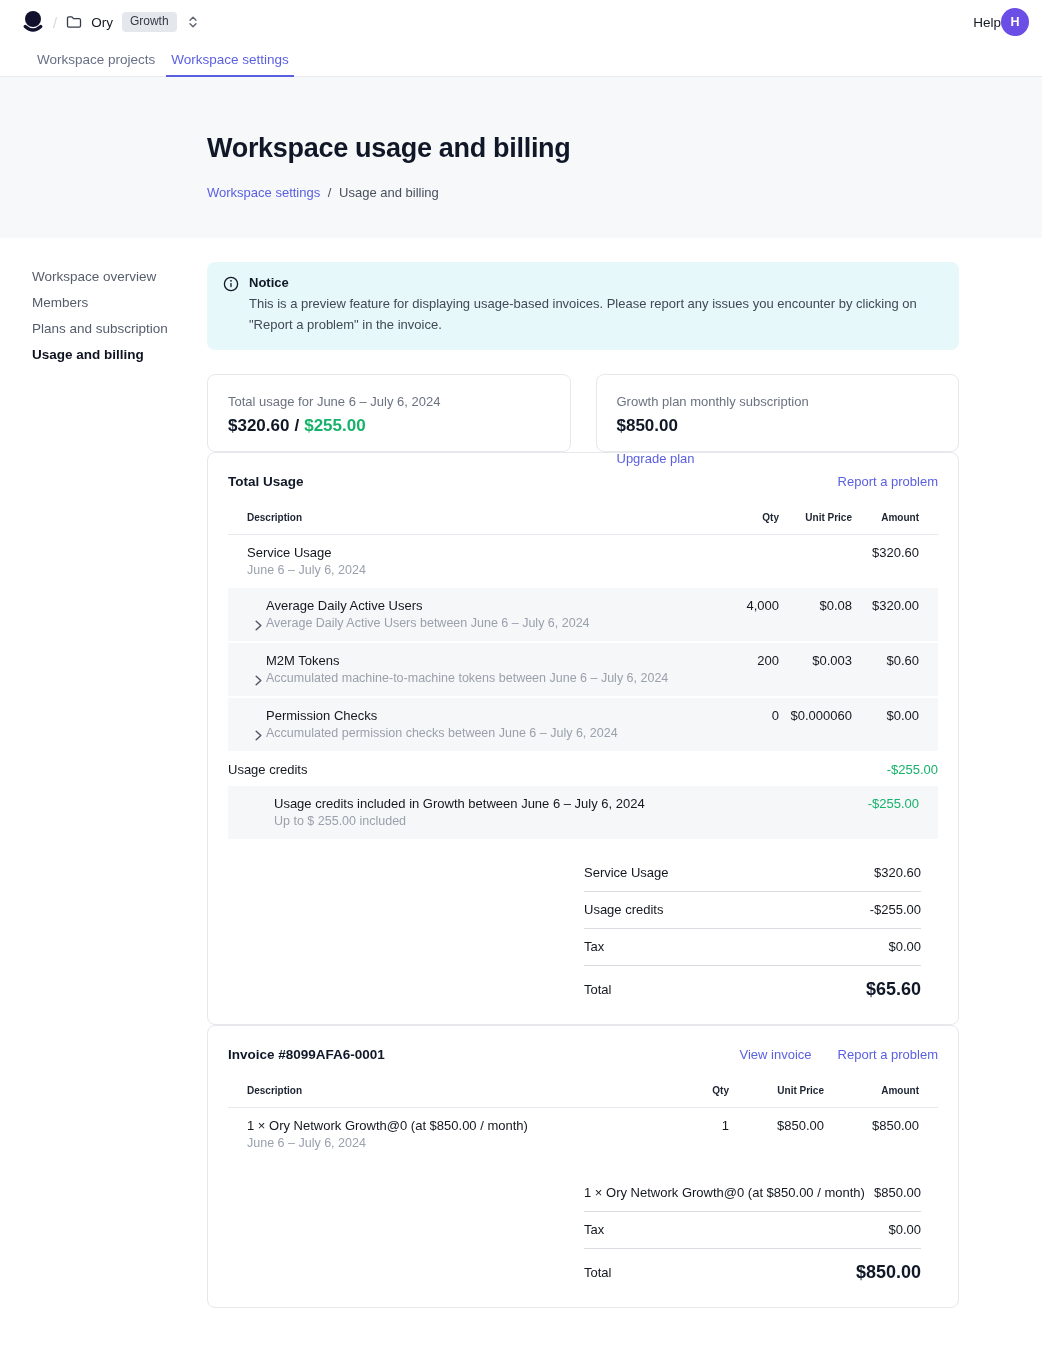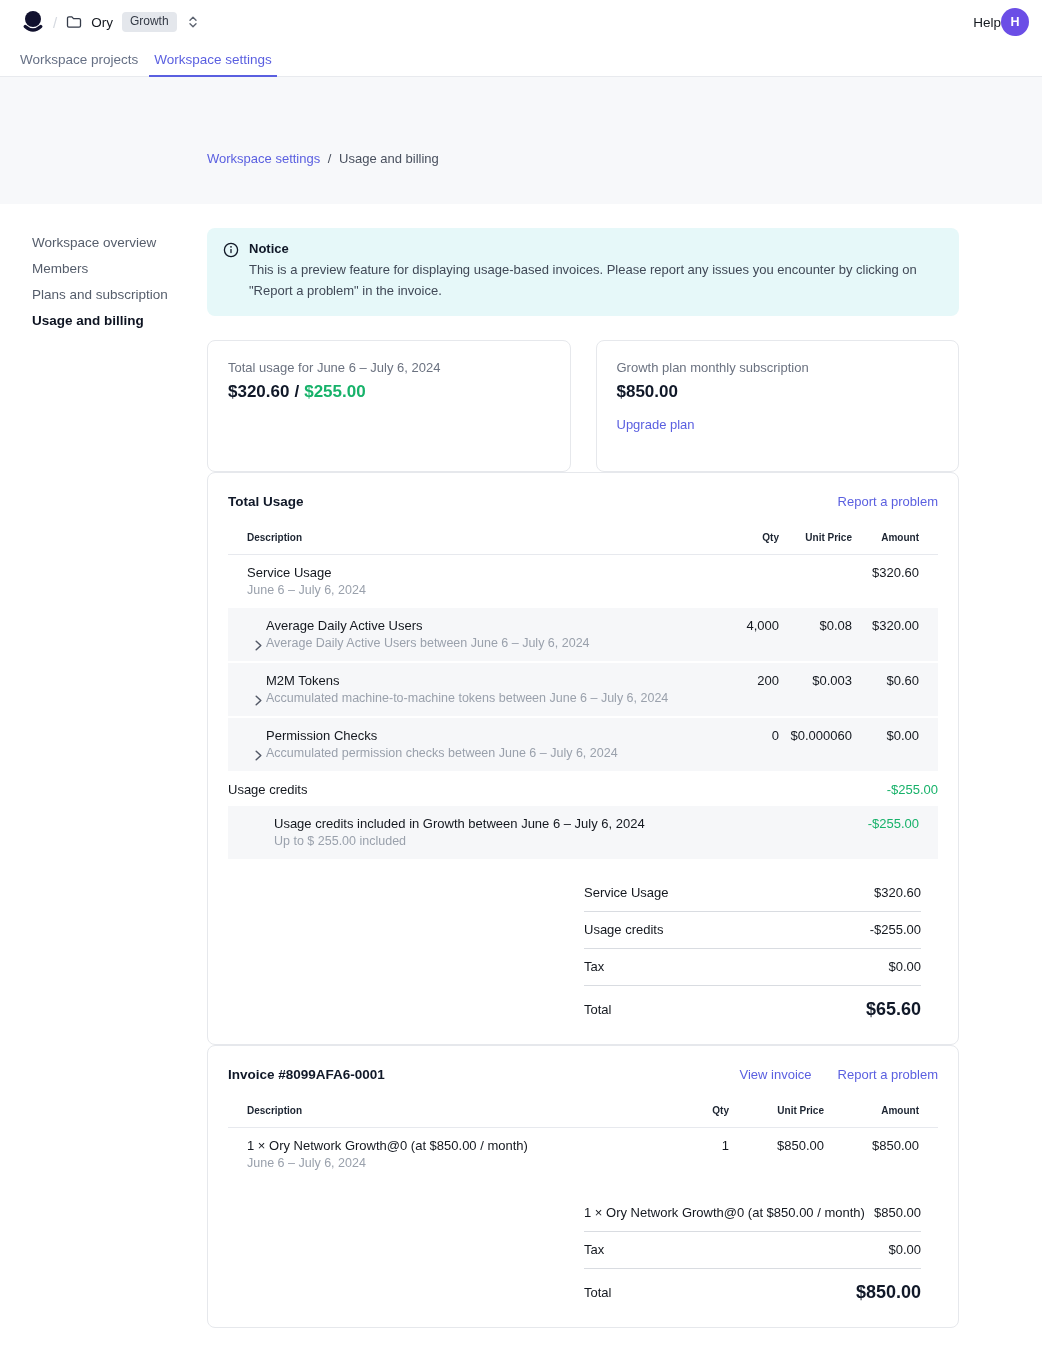--- a/index.html
+++ b/index.html
@@ -18,21 +18,21 @@
   .slash { color:#d5d9e0; font-size:15px; }
   .icon svg { display:block; }
   .ws-name { font-size:13.5px; font-weight:500; color:#14181f; }
   .badge { background:#e4e7ec; color:#343a46; font-size:12px; font-weight:500; padding:2px 8px 3px; border-radius:4px; line-height:1.2; }
   .switcher { margin-left:1px; display:flex; align-items:center; }
   .tb-right { display:flex; align-items:center; }
   .help { font-size:13.5px; color:#14181f; }
   .avatar { width:28px; height:28px; border-radius:50%; background:var(--avatar-bg,#6b4ee6); color:#fff; font-size:12.5px; font-weight:700; display:flex; align-items:center; justify-content:center; }
 
   
-  .tabs { height:33px; display:flex; align-items:stretch; padding-left:12px; border-bottom:1px solid #e8eaee; background:#fff; }
+  .tabs { height:33px; display:flex; align-items:stretch; padding-left:29px; border-bottom:1px solid #e8eaee; background:#fff; }
   .tab { position:relative; margin:0 3px; padding:0 5px; line-height:31px; font-size:13.5px; color:#667085; cursor:pointer; }
   .tab.active { color:var(--accent,#5a5fe0); }
   .tab.active::after { content:""; position:absolute; left:0; right:0; bottom:-1px; height:2px; background:var(--accent,#5a5fe0); }
 
   
   .hero { background:#f7f8fa; padding:54px 40px 38px 207px; }
   .hero h1 { font-size:27px; font-weight:700; letter-spacing:-0.3px; color:#101828; line-height:34px; }
   .crumbs { margin-top:20px; font-size:13px; }
   .crumb-link { color:var(--accent,#5a5fe0); }
   .crumb-sep { color:#49505e; margin:0 4px; }
@@ -46,21 +46,21 @@
   .main { width:752px; flex:0 0 752px; padding:24px 0 16px; }
 
   
   .notice { background:var(--notice-bg,#e6f8f9); border-radius:8px; padding:13px 16px 14px; display:flex; gap:10px; }
   .notice-icon { padding-top:1px; }
   .notice-title { font-size:13px; font-weight:700; color:#101828; margin-bottom:4px; }
   .notice-body { font-size:13px; color:#414957; line-height:1.6; max-width:688px; }
 
   
   .cards { display:flex; gap:25px; margin-top:24px; }
-  .card { flex:1; height:132px; border:1px solid #e6e8ec; border-radius:8px; padding:19px 20px; background:#fff; }
+  .card { flex:1; height:78px; border:1px solid #e6e8ec; border-radius:8px; padding:19px 20px; background:#fff; }
   .card-label { font-size:13px; color:#6b7280; }
   .card-amount { margin-top:7px; font-size:17px; font-weight:600; color:#101828; }
   .amount-sep { margin:0 5px; font-weight:600; }
   .green { color:var(--green,#17b26a); }
   .upgrade { display:inline-block; margin-top:15px; font-size:13px; color:var(--accent,#5a5fe0); }
 
   
   .panel { border:1px solid #e6e8ec; border-radius:8px; background:#fff; padding:21px 20px 24px; }
   .panel-head { display:flex; align-items:center; justify-content:space-between; }
   .panel-title { font-size:13.5px; font-weight:700; color:#101828; }
@@ -121,20 +121,21 @@
       <span class="avatar">H</span>
     </div>
   </header>
 
   <nav class="tabs">
     <div class="tab">Workspace projects</div>
     <div class="tab active">Workspace settings</div>
   </nav>
 
   <section class="hero">
+    <h1>Workspace usage and billing</h1>
     <div class="crumbs">
       <a class="crumb-link">Workspace settings</a>
       <span class="crumb-sep">/</span>
       <span class="crumb-cur">Usage and billing</span>
     </div>
   </section>
 
   <div class="content">
 
     <aside class="sidebar">

